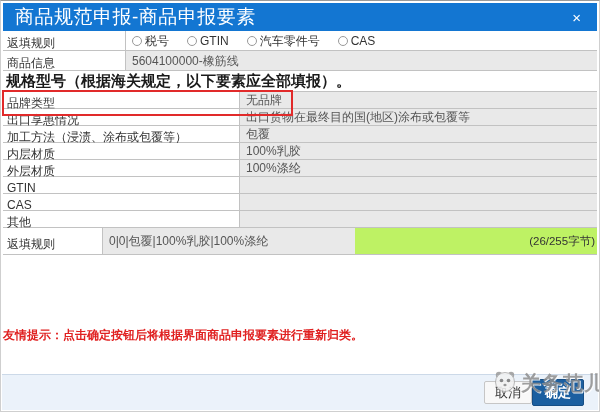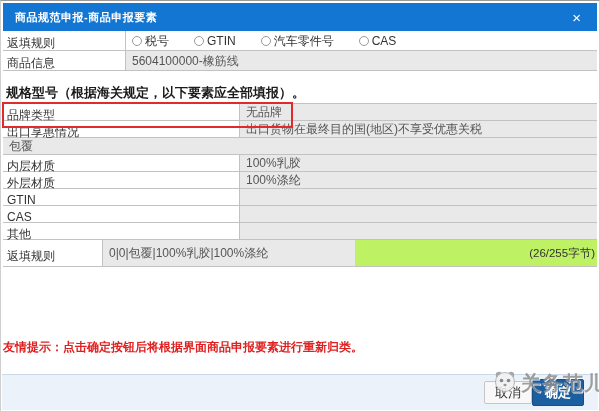--- a/index.html
+++ b/index.html
@@ -20,21 +20,21 @@
   .titlebar {
     height: 28px;
     margin: 2px 2px 0 2px;
     background: #1376d2;
     color: #ffffff;
     display: flex;
     align-items: center;
     justify-content: space-between;
     padding: 0 12px;
   }
-  .titlebar .title { font-size: 11px; font-weight: bold; letter-spacing: 0.5px; }
+  .titlebar .title { font-size: 19px; font-weight: normal; letter-spacing: 0.5px; }
   .titlebar .close {
     font-size: 15px; line-height: 1;
     cursor: pointer; padding: 2px 4px; font-weight: normal;
   }
   
   .table {
     margin: 0 2px;
     border-bottom: 0;
     font-size: 12px;
     color: #333333;
@@ -61,36 +61,35 @@
     overflow: hidden; white-space: nowrap;
   }
   .row.h20 { height: 20px; }
   .row.h21 { height: 17px; }
   .row.h27 { height: 27px; }
   .w123 { width: 123px; }
   .w237 { width: 237px; }
   .w100 { width: 100px; }
   .value-white { background: #ffffff !important; }
   
-  .radio-group { display: flex; align-items: center; gap: 25px; color: #333; }
+  .radio-group { display: flex; align-items: center; gap: 18px; color: #333; }
   .radio-opt { display: inline-flex; align-items: center; gap: 3px; cursor: pointer; }
   .radio-circle {
     width: 10px; height: 10px;
     border: 1px solid #9a9a9a; border-radius: 50%;
     background: #ffffff; display: inline-block; flex: none;
   }
   
   .section-header {
     height: 21px;
     border-bottom: 1px solid #c2c2c2;
     display: flex; align-items: center;
     padding: 0 3px;
-    font-size: 13px; font-weight: bold; color: #1a1a1a;
+    font-size: 15px; font-weight: bold; color: #1a1a1a;
     background: #ffffff;
-    margin-top: 12px;
   }
   
   .red-box {
     position: absolute;
     left: -1px; top: -2px;
     width: 291px; height: 26px;
     border: 2px solid #e12a2a;
     pointer-events: none;
     z-index: 5;
   }
@@ -203,24 +202,25 @@
     <div class="section-header">规格型号（根据海关规定，以下要素应全部填报）。</div>
 
     <div class="row h21">
       <div class="red-box"></div>
       <div class="cell-label w237">品牌类型</div>
       <div class="cell-value">无品牌</div>
     </div>
 
     <div class="row h21">
       <div class="cell-label w237">出口享惠情况</div>
-      <div class="cell-value">出口货物在最终目的国(地区)不享受优惠关税</div>
-    </div>
-
-    <div class="row h21">
+      <div class="cell-value">出口货物在最终目的国(地区)涂布或包覆等</div>
+    </div>
+
+    <div class="row h21">
+      <div class="cell-label w237">加工方法（浸渍、涂布或包覆等）</div>
       <div class="cell-value">包覆</div>
     </div>
 
     <div class="row h21">
       <div class="cell-label w237">内层材质</div>
       <div class="cell-value">100%乳胶</div>
     </div>
 
     <div class="row h21">
       <div class="cell-label w237">外层材质</div>

